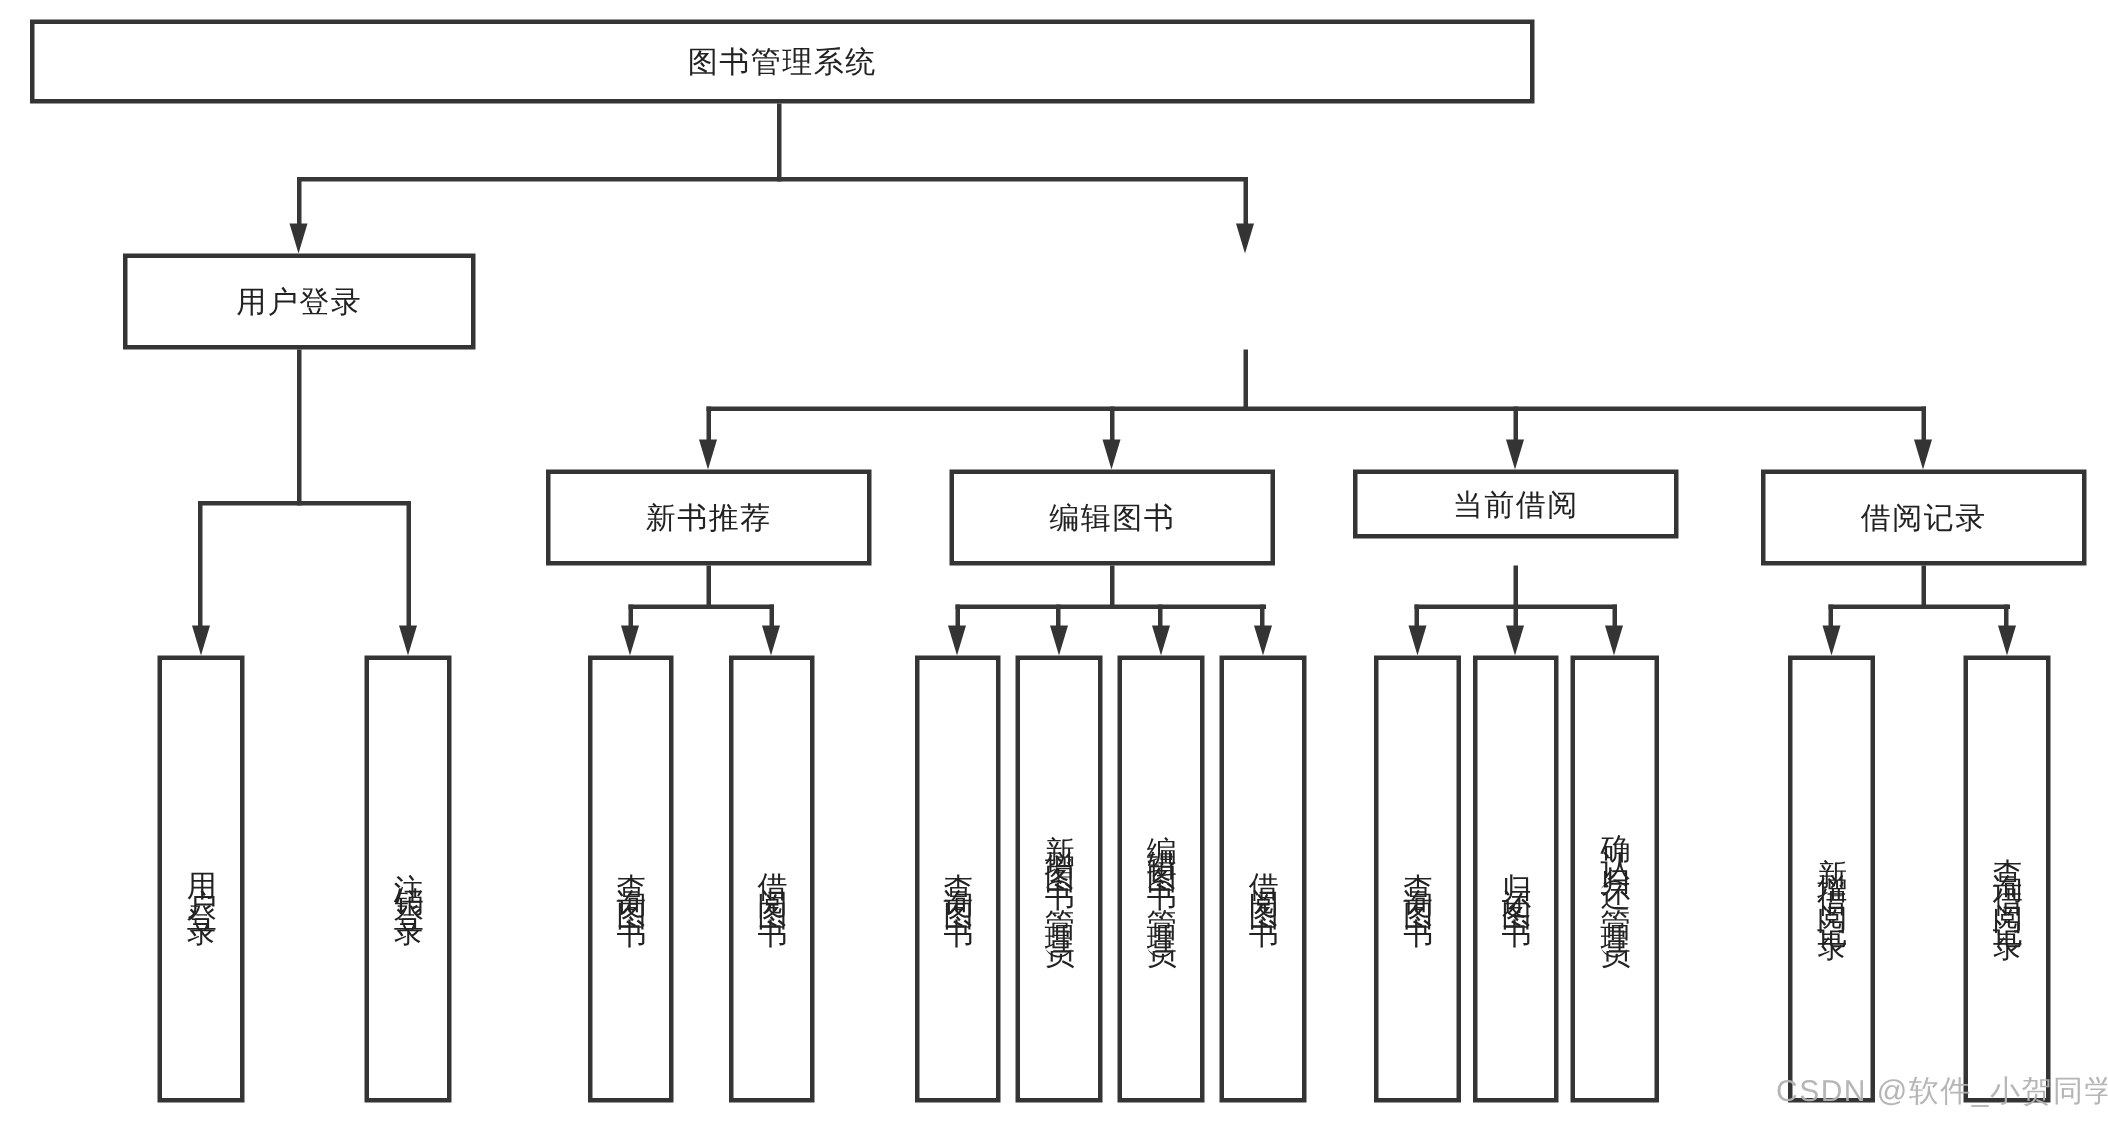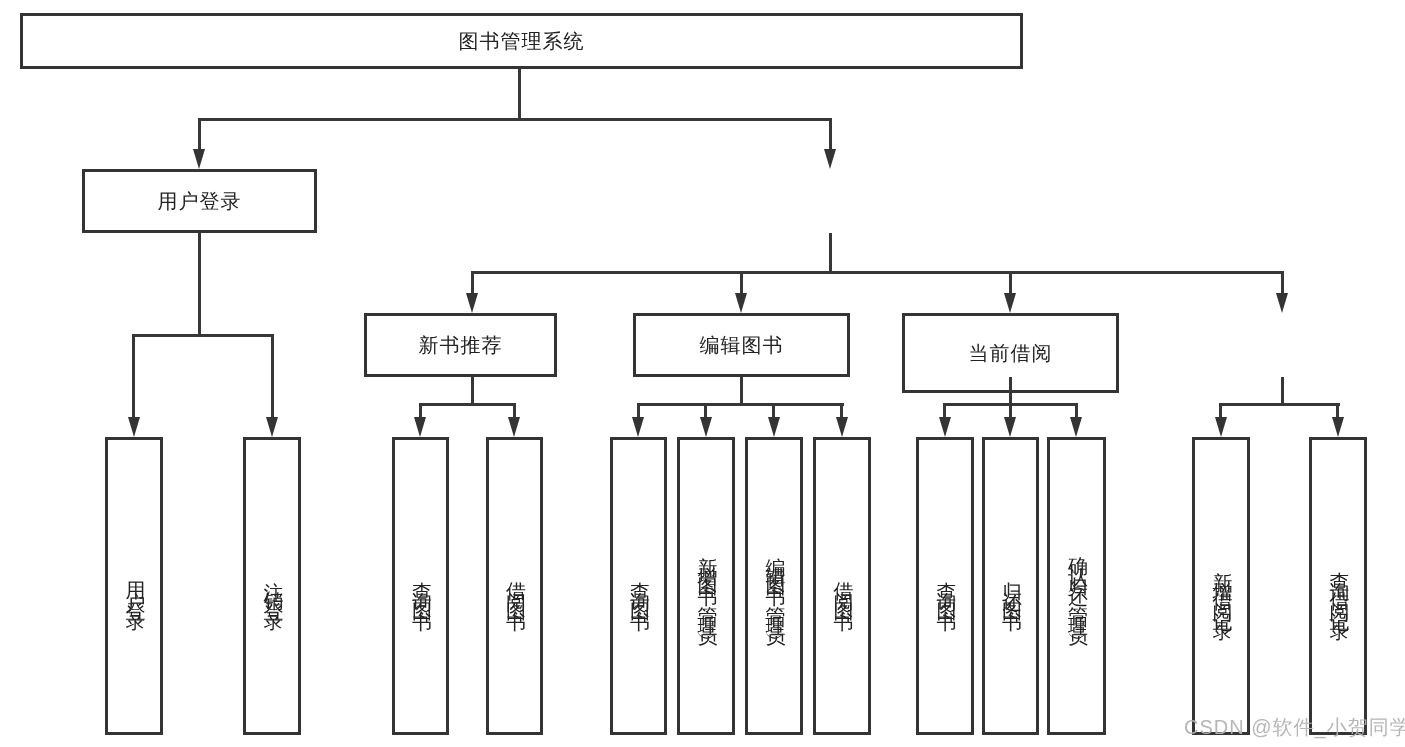--- a/index.html
+++ b/index.html
@@ -14,21 +14,20 @@
     position:absolute;
     box-sizing:border-box;
     border:3px solid #343434;
     background:#ffffff;
     display:flex;
     align-items:center;
     justify-content:center;
     color:#222222;
     font-size:20px;
     letter-spacing:1px;
-    font-family:Liberation Mono, monospace;
   }
   .leaf{ top:437px; height:298px; }
   .vtext{
     writing-mode:vertical-rl;
     text-orientation:mixed;
     line-height:1;
     letter-spacing:10px;
     font-size:20px;
     color:#222222;
     white-space:nowrap;
@@ -58,32 +57,35 @@
 
   <div class="node" style="left:20px;top:13px;width:1003px;height:56px">
     <span>图书管理系统</span>
   </div>
 
   <div class="node" style="left:82px;top:169px;width:235px;height:64px">
     <span>用户登录</span>
   </div>
 
 
-  <div class="node" style="left:364px;top:313px;width:193px;height:64px">
+  <div class="node" style="left:364px;top:313px;width:217px;height:64px">
     <span>新书推荐</span>
   </div>
 
   <div class="node" style="left:633px;top:313px;width:217px;height:64px">
     <span>编辑图书</span>
   </div>
 
-  <div class="node" style="left:902px;top:313px;width:217px;height:80px">
+  <div class="node" style="left:902px;top:313px;width:217px;height:46px">
     <span>当前借阅</span>
   </div>
 
+  <div class="node" style="left:1174px;top:313px;width:217px;height:64px">
+    <span>借阅记录</span>
+  </div>
 
   <div class="node leaf" style="left:105px;width:58px">
     <span class="vtext">用户登录</span>
   </div>
 
   <div class="node leaf" style="left:243px;width:58px">
     <span class="vtext">注销登录</span>
   </div>
 
   <div class="node leaf" style="left:392px;width:57px">

